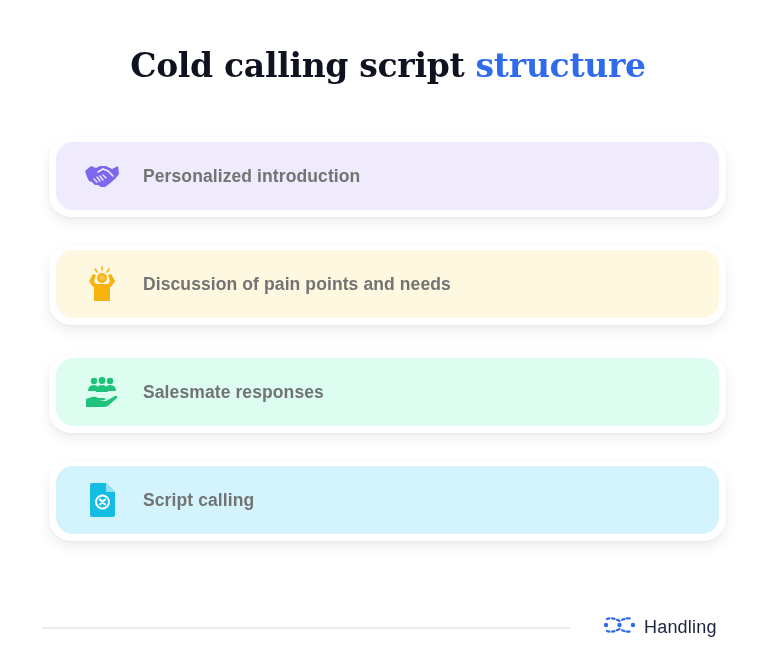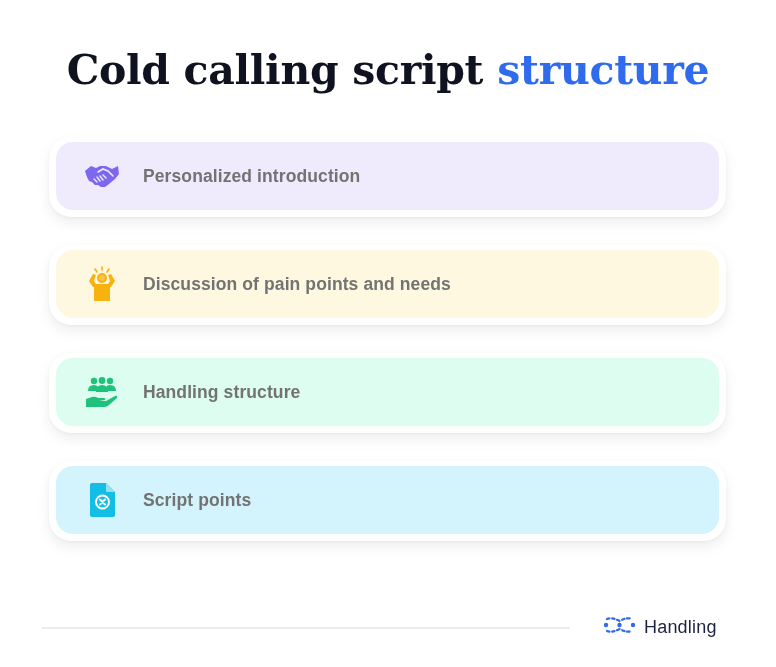--- a/index.html
+++ b/index.html
@@ -15,21 +15,21 @@
       font-family: "Liberation Sans", sans-serif;
     }
     .title {
       position: absolute;
       top: 46px;
       left: 0;
       width: 776px;
       text-align: center;
       font-family: "DejaVu Serif", serif;
       font-weight: bold;
-      font-size: 41px;
+      font-size: 33px;
       letter-spacing: -0.3px;
       color: #0f1320;
       margin: 0;
     }
     .title .accent {
       color: #2f6bec;
     }
     .card-outer {
       position: absolute;
       left: 49px;
@@ -130,35 +130,35 @@
       <svg width="34" height="32" viewBox="0 0 34 32">
         <circle cx="9" cy="5" r="3.2" fill="#1fc27a"></circle>
         <circle cx="25" cy="5" r="3.2" fill="#1fc27a"></circle>
         <circle cx="17" cy="4.5" r="3.4" fill="#1fc27a"></circle>
         <path d="M3 15 Q3 9 9 9 Q12 9 13 11 L13 15 Z" fill="#1fc27a"></path>
         <path d="M21 11 Q22 9 25 9 Q31 9 31 15 L21 15 Z" fill="#1fc27a"></path>
         <path d="M11 16 Q11 9 17 9 Q23 9 23 16 Z" fill="#1fc27a"></path>
         <path d="M1 23 L7 21 Q10 20 13 22 L19 22 Q21 22 20 24 L14 25 L21 25 L30 20 Q33 19 32 22 L24 29 Q22 31 19 31 L7 31 L1 31 Z" fill="#1fc27a"></path>
       </svg>
     </span>
-    <span class="card-label">Handling structure</span>
+    <span class="card-label">Salesmate responses</span>
   </div>
 </div>
 
 <div class="card-outer" style="top:461px;">
   <div class="card-inner" style="background:#d4f4fd;">
     <span class="card-icon">
       <svg width="28" height="34" viewBox="0 0 28 34">
         <path d="M2 2 Q2 0 4 0 L18 0 L27 9 L27 32 Q27 34 25 34 L4 34 Q2 34 2 32 Z" fill="#14bde3"></path>
         <path d="M18 0 L18 8 Q18 9 19 9 L27 9 Z" fill="#8fe2f4"></path>
         <circle cx="14.5" cy="19" r="6.5" fill="none" stroke="#ffffff" stroke-width="2"></circle>
         <path d="M12 16.5 L17 21.5 M17 16.5 L12 21.5" stroke="#ffffff" stroke-width="2" stroke-linecap="round"></path>
       </svg>
     </span>
-    <span class="card-label">Script points</span>
+    <span class="card-label">Script calling</span>
   </div>
 </div>
 
 <div class="footer-line"></div>
 
 <div class="brand">
   <span>
     <svg width="33" height="18" viewBox="0 0 33 18">
       <g fill="#2f6bec">
         <circle cx="3" cy="9" r="2.2"></circle>

